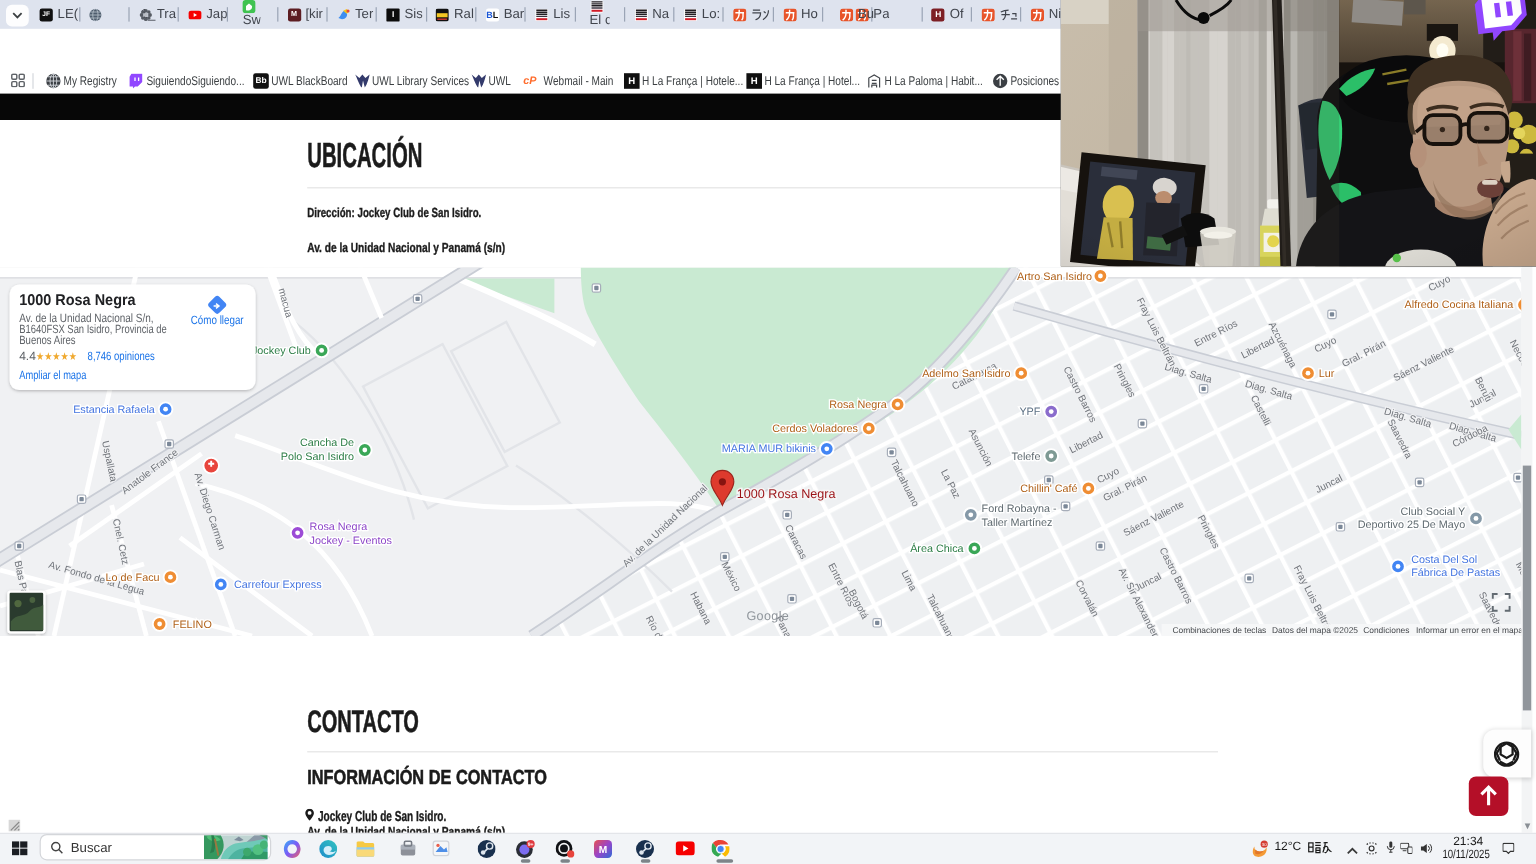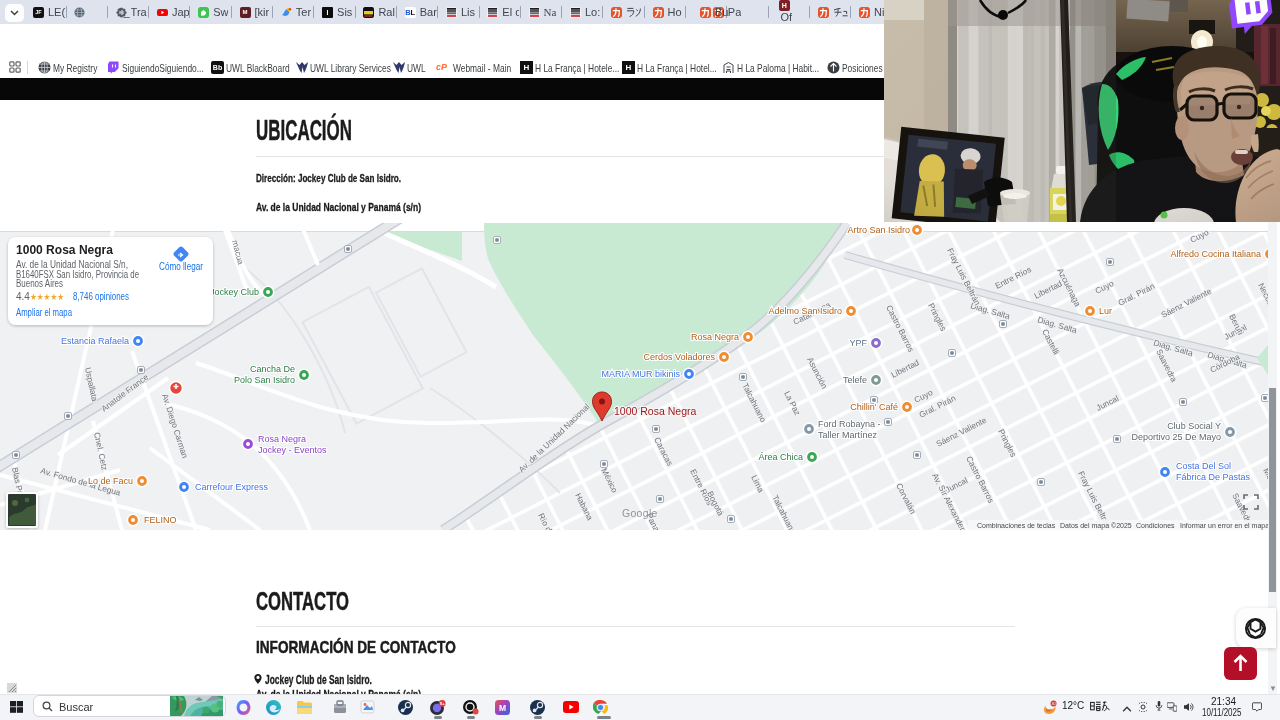--- a/index.html
+++ b/index.html
@@ -73,21 +73,21 @@
 
     <div class="tab" style="left:156.9px;">
       <svg class="fav" width="12" height="11" viewBox="0 0 12 11">
         <rect x="0" y="1.6" width="12" height="7.8" rx="2.4" fill="#f60000"></rect>
         <path d="M4.8 3.6l3 1.9-3 1.9z" fill="#fff"></path>
       </svg>
       <span class="tabtxt">Jap</span>
     </div>
     <div class="tabsep" style="left:189.4px;"></div>
 
-    <div class="tab" style="left:198.2px;">
+    <div class="tab" style="left:198.2px;flex-direction:column;">
       <svg class="fav" width="11" height="11" viewBox="0 0 11 11">
         <rect width="11" height="11" rx="2.5" fill="#40c351"></rect>
         <path d="M3 8.5c2.5 1 5.5-.5 5-3.5L5.5 3 3 5z" fill="#fff"></path>
       </svg>
       <span class="tabtxt">Sw</span>
     </div>
     <div class="tabsep" style="left:230.7px;"></div>
 
     <div class="tab" style="left:239.5px;">
       <span class="fav" style="background:#5d1d22;color:#fff;font-size:6px;font-weight:bold;text-align:center;line-height:11px;">M</span>
@@ -131,32 +131,32 @@
       <svg class="fav" width="12" height="11" viewBox="0 0 12 11">
         <rect width="12" height="11" fill="#fdfdfd"></rect>
         <path d="M1 1.2h10M1 3h10M1 4.8h10" stroke="#201d22" stroke-width="1.3"></path>
         <path d="M1 6.8h10" stroke="#3a3440" stroke-width="1.2"></path>
         <rect x="1" y="8.4" width="10" height="1.8" fill="#d01b27"></rect>
       </svg>
       <span class="tabtxt">Lis</span>
     </div>
     <div class="tabsep" style="left:478.5px;"></div>
 
-    <div class="tab" style="left:487.3px;">
+    <div class="tab" style="left:487.3px;flex-direction:column;">
       <svg class="fav" width="12" height="11" viewBox="0 0 12 11">
         <rect width="12" height="11" fill="#fdfdfd"></rect>
         <path d="M1 1.2h10M1 3h10M1 4.8h10" stroke="#201d22" stroke-width="1.3"></path>
         <path d="M1 6.8h10" stroke="#3a3440" stroke-width="1.2"></path>
         <rect x="1" y="8.4" width="10" height="1.8" fill="#d01b27"></rect>
       </svg>
       <span class="tabtxt">El c</span>
     </div>
     <div class="tabsep" style="left:519.8px;"></div>
 
-    <div class="tab" style="left:528.6px;font-family:Liberation Serif, serif;">
+    <div class="tab" style="left:528.6px;">
       <svg class="fav" width="12" height="11" viewBox="0 0 12 11">
         <rect width="12" height="11" fill="#fdfdfd"></rect>
         <path d="M1 1.2h10M1 3h10M1 4.8h10" stroke="#201d22" stroke-width="1.3"></path>
         <path d="M1 6.8h10" stroke="#3a3440" stroke-width="1.2"></path>
         <rect x="1" y="8.4" width="10" height="1.8" fill="#d01b27"></rect>
       </svg>
       <span class="tabtxt">Na</span>
     </div>
     <div class="tabsep" style="left:561.1px;"></div>
 
@@ -204,21 +204,21 @@
 
     <div class="tab" style="left:700px;">
       <svg class="fav" width="11" height="11" viewBox="0 0 11 11">
         <rect width="11" height="11" rx="2.5" fill="#e8542a"></rect>
         <path d="M1.8,3.6 H9 M5,1.2 V3.6 C5,6.4 4.2,8.4 2.2,9.8 M8.2,3.6 V6.8 C8.2,8.2 7.8,9.2 7,9.8" stroke="#fff" stroke-width="1.2" fill="none"></path>
       </svg>
       <span class="tabtxt">Bu</span>
     </div>
     <div class="tabsep" style="left:767.6px;"></div>
 
-    <div class="tab" style="left:776.4px;flex-direction:column;">
+    <div class="tab" style="left:776.4px;">
       <span class="fav" style="background:#7d1f24;color:#fff;font-size:7px;font-weight:bold;text-align:center;line-height:11px;">H</span>
       <span class="tabtxt">Of</span>
     </div>
     <div class="tabsep" style="left:808.9px;"></div>
 
     <div class="tab" style="left:817.7px;">
       <svg class="fav" width="11" height="11" viewBox="0 0 11 11">
         <rect width="11" height="11" rx="2.5" fill="#e8542a"></rect>
         <path d="M1.8,3.6 H9 M5,1.2 V3.6 C5,6.4 4.2,8.4 2.2,9.8 M8.2,3.6 V6.8 C8.2,8.2 7.8,9.2 7,9.8" stroke="#fff" stroke-width="1.2" fill="none"></path>
       </svg>

